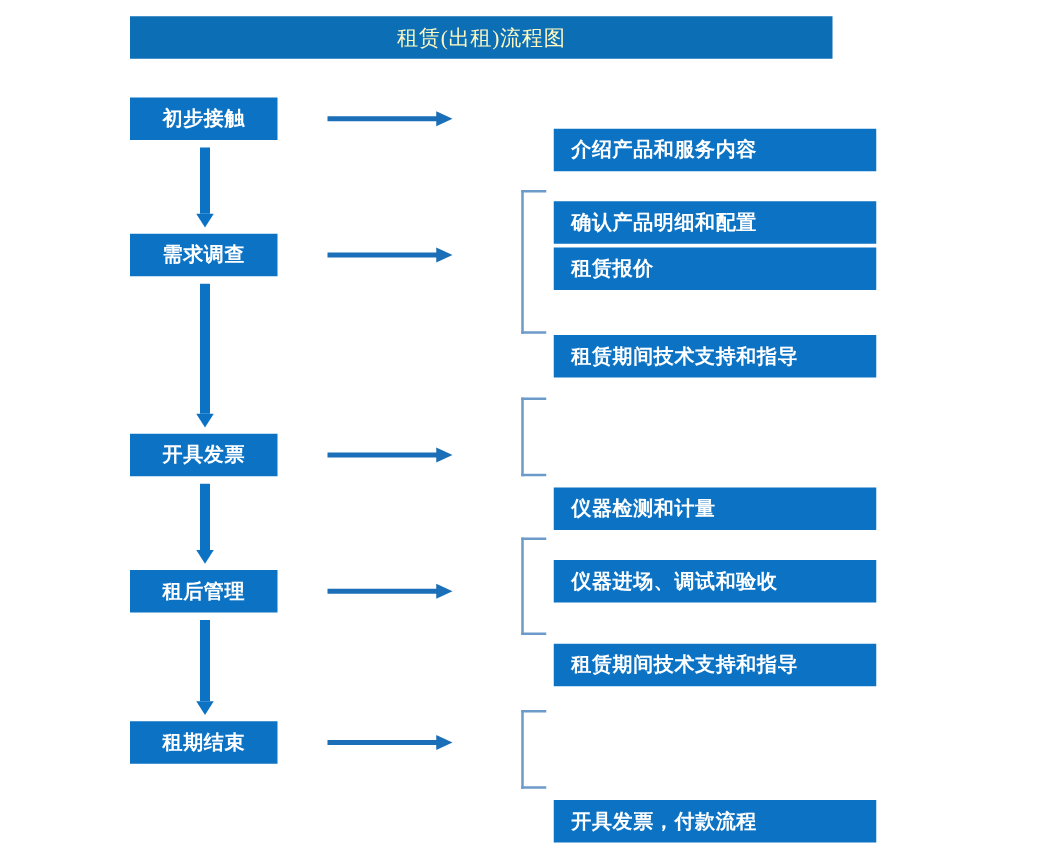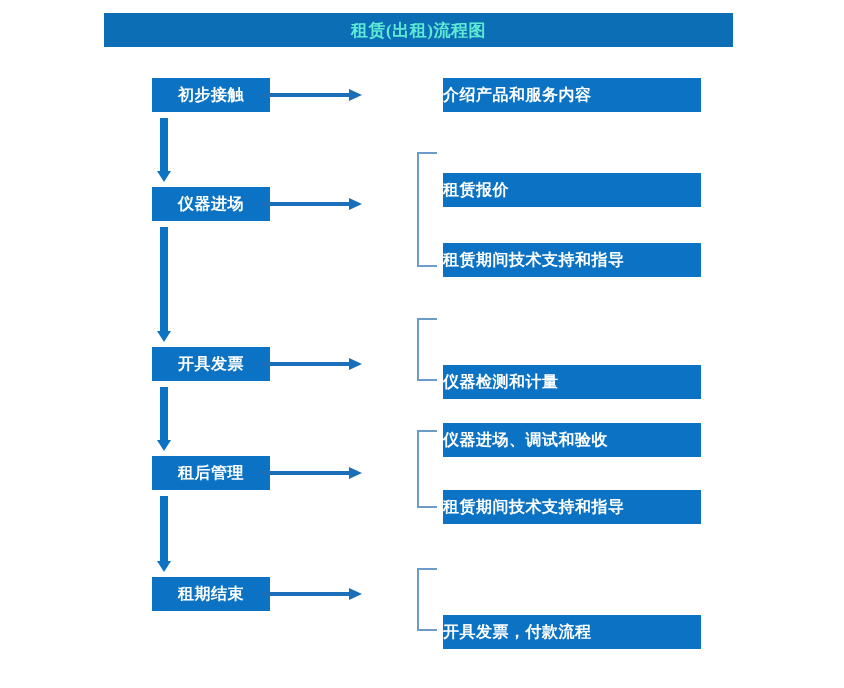--- a/index.html
+++ b/index.html
@@ -7,45 +7,46 @@
     width:844px;height:688px;
     background:#ffffff;
     font-family:"Liberation Serif","DejaVu Serif",serif;
     overflow:hidden;
     position:relative;
   }
   #canvas{position:absolute;left:0;top:0;width:844px;height:688px;}
 
   .title-bar{
     position:absolute;
-    left:104px; top:13px; width:629px; height:34px;
+    left:104px; top:13px; width:562px; height:34px;
     background:#0C6FB5;
-    color:#5eead4;
+    color:#fef9c3;
     display:flex;align-items:center;justify-content:center;
-    font-size:17px; font-weight:bold; letter-spacing:.5px;
+    font-size:17px; font-weight:normal; letter-spacing:.5px;
   }
 
   .node{
     position:absolute;
     background:#0B72C4;
     color:#ffffff;
     display:flex;align-items:center;
     font-size:16px;font-weight:bold;
     box-sizing:border-box;
   }
   .node.stage{
     left:104px;width:118px;height:34px;
     justify-content:center;
     letter-spacing:.5px;
-    margin-left:48px;
   }
   .node.detail{
     left:443px;width:258px;height:34px;
     justify-content:flex-start;
+    padding-left:14px;
     letter-spacing:.5px;
+    margin-top:25px;
   }
 
   
   .h-arrow{
     position:absolute;
     left:262px; width:100px; height:12px;
   }
   .h-arrow .shaft{
     position:absolute;left:0;top:4px;width:88px;height:4px;background:#1B6FB8;
   }
@@ -79,21 +80,21 @@
   }
 </style>
 </head>
 <body>
 
 <div id="canvas">
 
   <div class="title-bar">租赁(出租)流程图</div>
 
   <div class="node stage" style="top:78px">初步接触</div>
-  <div class="node stage" style="top:187px">仪器进场</div>
+  <div class="node stage" style="top:187px">需求调查</div>
   <div class="node stage" style="top:347px">开具发票</div>
   <div class="node stage" style="top:456px">租后管理</div>
   <div class="node stage" style="top:577px">租期结束</div>
 
   <div class="v-arrow" style="top:118px;height:64px">
     <div class="shaft" style="height:53px"></div>
       <div class="head"></div>
   </div>
   <div class="v-arrow" style="top:227px;height:115px">
     <div class="shaft" style="height:104px"></div>
@@ -128,20 +129,21 @@
       <div class="shaft"></div>
       <div class="head"></div>
     </div>
 
   <div class="bracket" style="top:152px;height:115px"></div>
   <div class="bracket" style="top:318px;height:63px"></div>
   <div class="bracket" style="top:430px;height:78px"></div>
   <div class="bracket" style="top:568px;height:63px"></div>
 
   <div class="node detail" style="top:78px">介绍产品和服务内容</div>
+  <div class="node detail" style="top:136px">确认产品明细和配置</div>
   <div class="node detail" style="top:173px">租赁报价</div>
   <div class="node detail" style="top:243px">租赁期间技术支持和指导</div>
   <div class="node detail" style="top:365px">仪器检测和计量</div>
   <div class="node detail" style="top:423px">仪器进场、调试和验收</div>
   <div class="node detail" style="top:490px">租赁期间技术支持和指导</div>
   <div class="node detail" style="top:615px">开具发票，付款流程</div>
 
 </div>
 
 </body></html>

